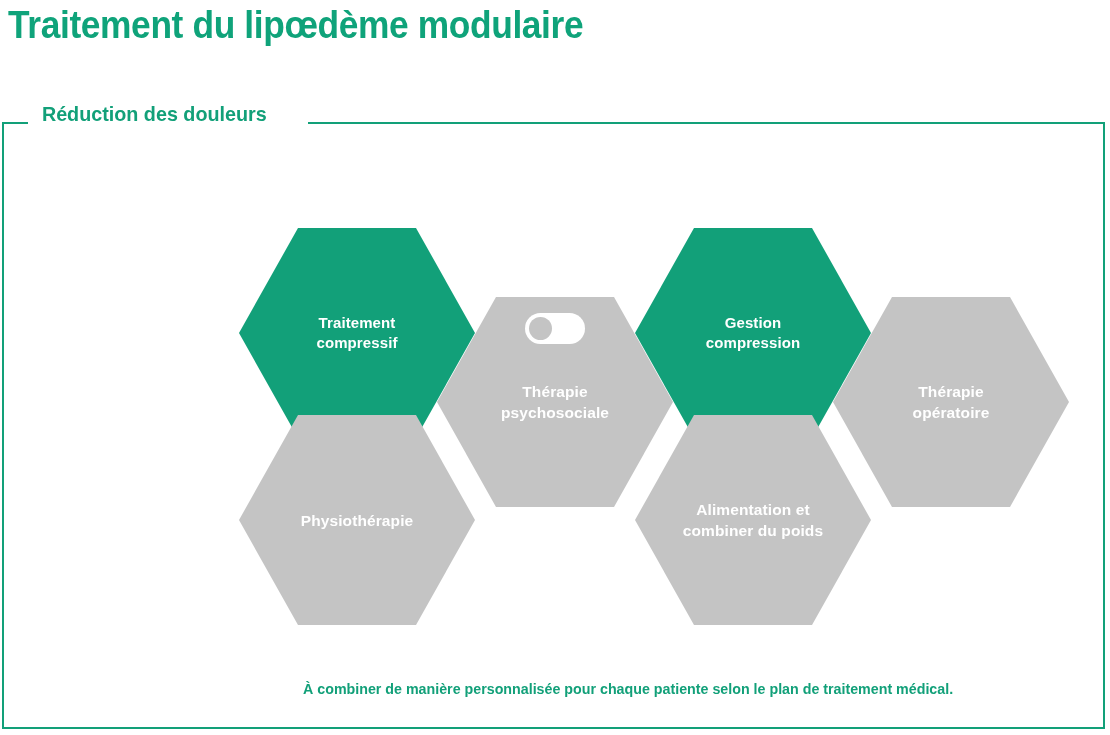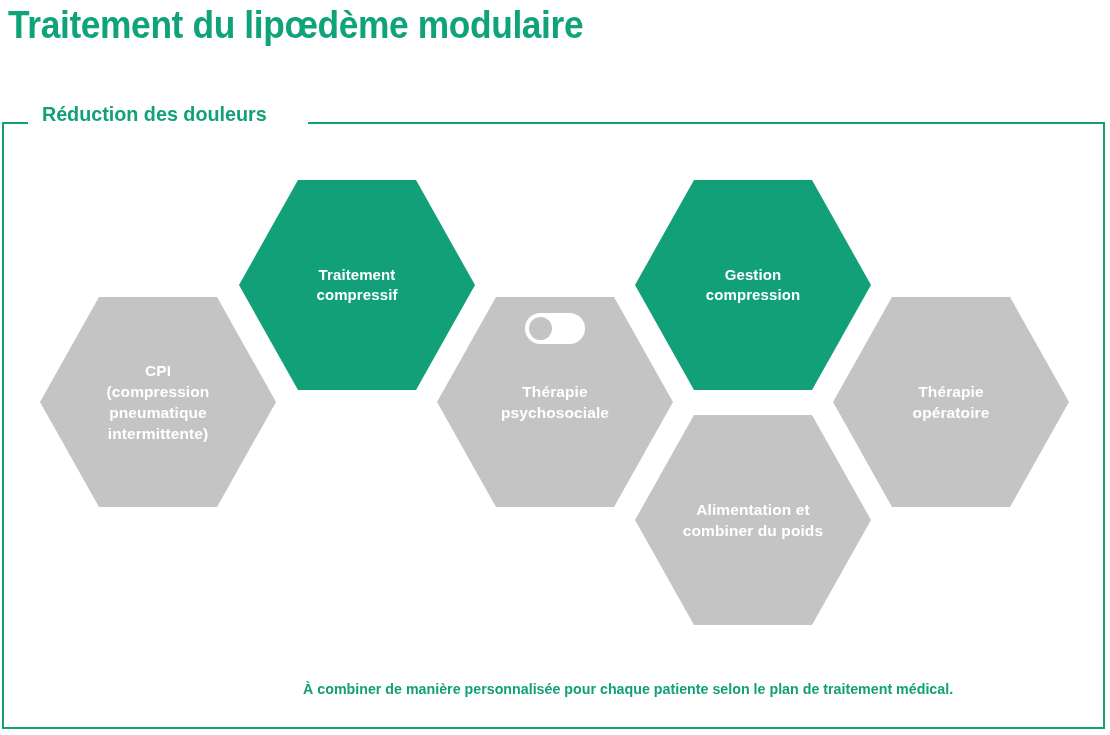--- a/index.html
+++ b/index.html
@@ -76,21 +76,21 @@
     width: 236px;
     height: 210px;
     clip-path: polygon(25% 0%, 75% 0%, 100% 50%, 75% 100%, 25% 100%, 0% 50%);
     background: #C4C4C4;
     display: flex;
     flex-direction: column;
     align-items: center;
     justify-content: center;
     box-sizing: border-box;
   }
-  .hex.accent { background: #12A079; }
+  .hex.accent { background: #12A079; margin-top: 48px; }
 
   .hex-label {
     color: #ffffff;
     font-size: 15.5px;
     font-weight: bold;
     text-align: center;
     line-height: 21px;
     width: 160px;
     white-space: pre-line;
     letter-spacing: 0.1px;
@@ -139,32 +139,29 @@
 <body>
 
 <div class="page-title">Traitement du lipœdème modulaire</div>
 
 <div class="frame"></div>
 <div class="frame-legend-gap"></div>
 <div class="frame-legend">Réduction des douleurs</div>
 
 <div class="hex-grid">
 
-  <div class="hex" style="left:40px; top:297px;">
-    <div class="hex-label">CPI
-(compression
-pneumatique
-intermittente)</div>
-  </div>
 
   <div class="hex accent" style="left:239px; top:180px;">
     <div class="hex-label">Traitement
 compressif</div>
   </div>
 
+  <div class="hex" style="left:239px; top:415px;">
+    <div class="hex-label">Physiothérapie</div>
+  </div>
 
   <div class="hex" style="left:437px; top:297px;">
     <div class="hex-toggle-wrap">
       <span class="toggle">
         <span class="knob"></span>
       </span>
     </div>
     <div class="hex-label">Thérapie
 psychosociale</div>
   </div>

